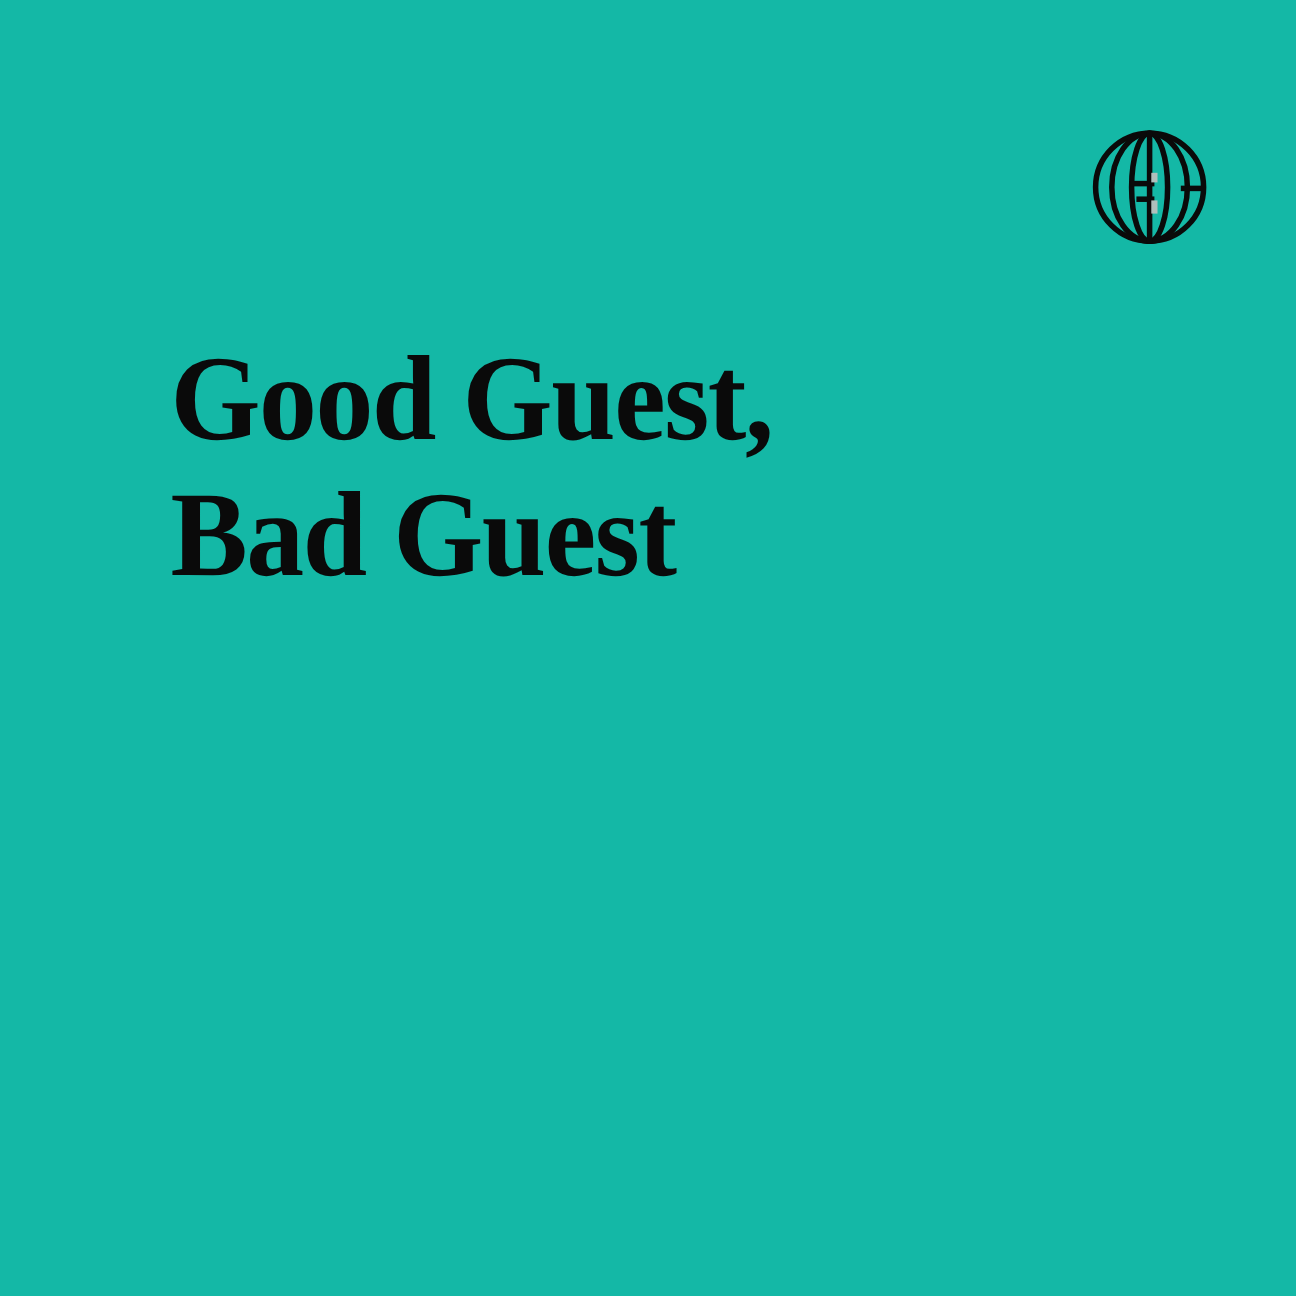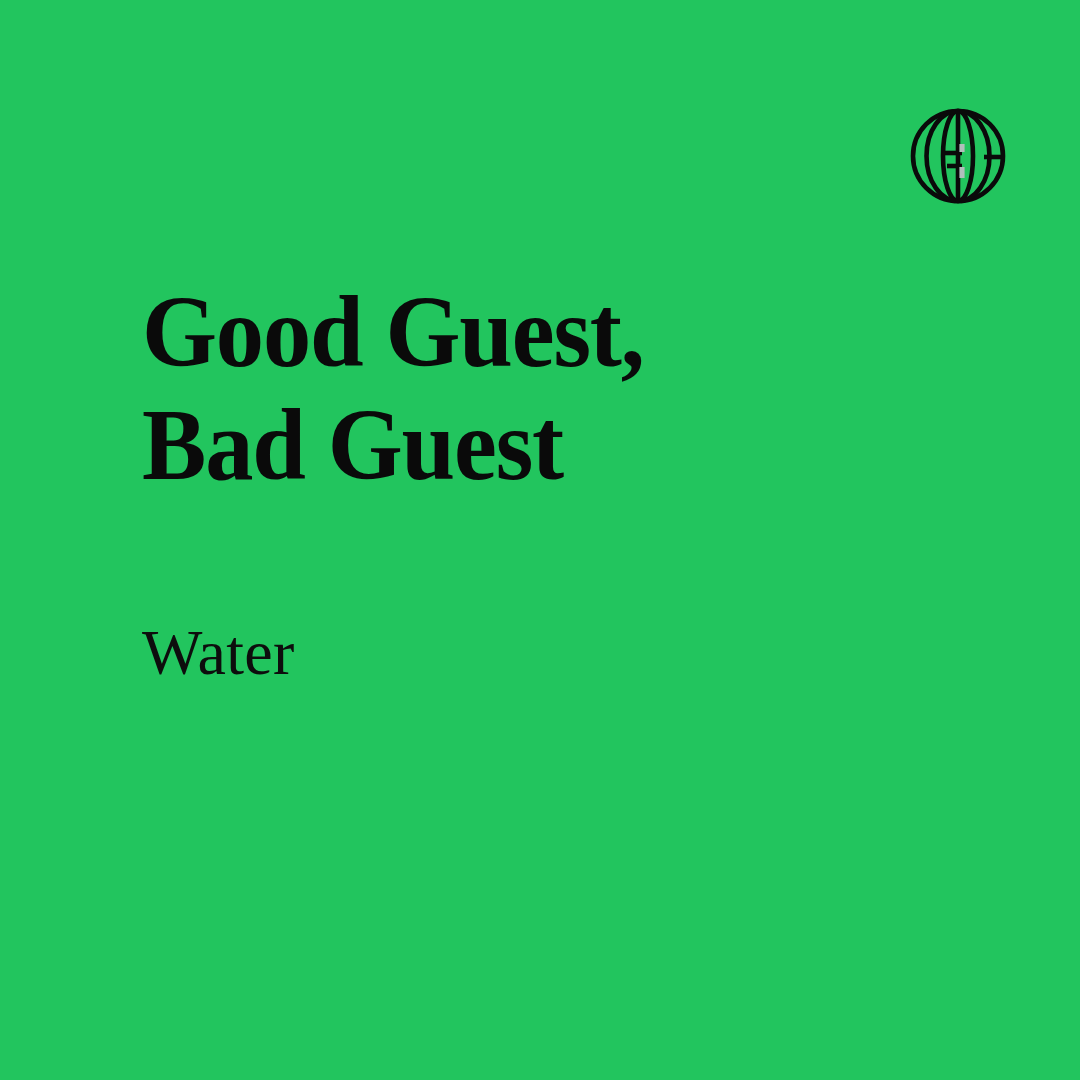--- a/index.html
+++ b/index.html
@@ -15,21 +15,21 @@
     font-family: "Liberation Serif", "DejaVu Serif", serif;
     position: relative;
     -webkit-font-smoothing: antialiased;
   }
 
   #poster {
     position: absolute;
     inset: 0;
     width: 1080px;
     height: 1080px;
-    background: #22c55e;
+    background: #14b8a6;
   }
 
   
   .brand-mark {
     position: absolute;
     top: 108px;
     left: 906px;
     width: 104px;
     height: 96px;
   }
@@ -110,16 +110,15 @@
       </g>
     </svg>
   </div>
 
   <div class="headline">
     <span class="headline-line">Good Guest,</span>
     <span class="headline-line">Bad Guest</span>
   </div>
 
   <div class="subtitle">
-    <span class="subtitle-line">Water</span>
   </div>
 
 </div>
 
 </body></html>

